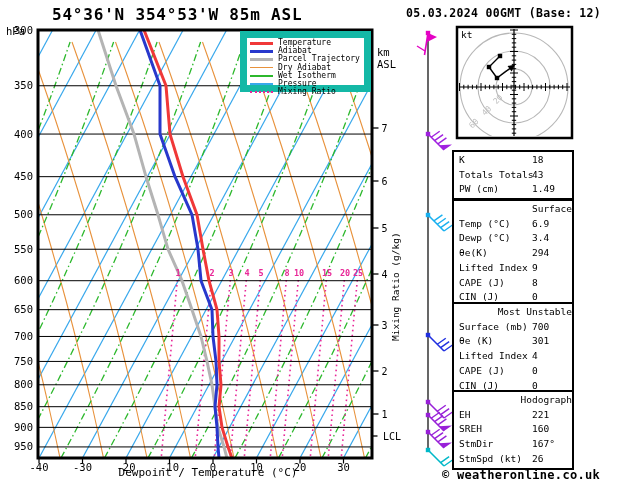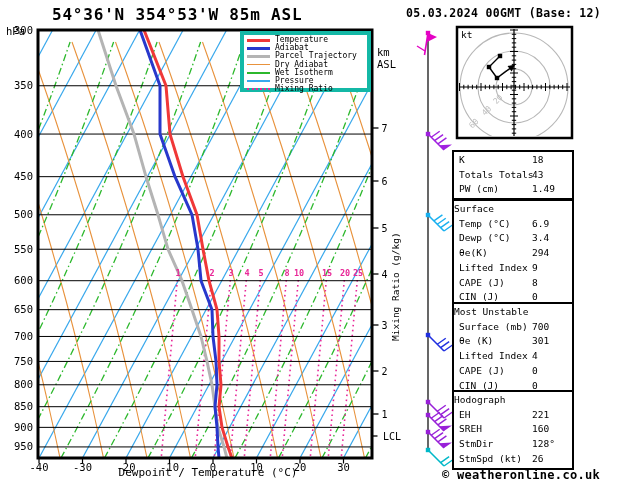--- a/index.html
+++ b/index.html
@@ -6,28 +6,28 @@
   .page{position:relative;width:629px;height:486px;background:#fff;overflow:hidden;
         font-family:"DejaVu Sans Mono",monospace;color:#000;}
   .page svg{position:absolute;left:0;top:0;font-family:"DejaVu Sans Mono",monospace;}
   .abs{position:absolute;}
   .hpa{left:6px;top:4px;font-size:10.5px;margin-top:21px;}
   .title{left:52px;top:5px;font-size:16px;font-weight:bold;letter-spacing:0.8px;}
   .kmasl{left:377px;top:2px;font-size:10.5px;line-height:12px;white-space:pre;margin-top:44px;}
   .datetime{left:406px;top:6px;font-size:11.5px;font-weight:bold;letter-spacing:0.3px;}
   .xaxis-label{left:88px;top:466px;width:240px;text-align:center;font-size:11px;}
   .footer{left:442px;top:468px;font-size:12px;font-weight:bold;letter-spacing:0.3px;}
-  .legend{left:240px;top:31px;width:131px;height:61px;border:4px solid #14b8a6;background:#fff;
+  .legend{left:240px;top:31px;width:131px;height:61px;border:7px solid #14b8a6;background:#fff;
           box-sizing:border-box;padding:1px 0 0 0;}
   .lrow{display:flex;align-items:center;height:8.2px;}
   .lswatch{width:23px;margin:0 5px 0 3px;flex:0 0 23px;}
   .llabel{font-size:8px;line-height:8px;white-space:nowrap;}
   .pbox{position:absolute;left:452px;width:122px;border:2px solid #000;background:#fff;
         box-sizing:border-box;font-size:9.5px;padding:1px 0;}
-  .phead{text-align:left;line-height:14.7px;}
+  .phead{text-align:right;line-height:14.7px;}
   .prow{display:flex;line-height:14.7px;padding-left:5px;}
   .plabel{width:73px;flex:0 0 73px;white-space:nowrap;}
   .pval{flex:1;white-space:nowrap;}
 </style>
 </head>
 <body>
 
 <div class="page">
 
   <svg id="main-svg" width="629" height="486" viewBox="0 0 629 486">
@@ -411,21 +411,21 @@
   <div class="prow">
         <span class="plabel">EH</span>
         <span class="pval">221</span>
       </div>
       <div class="prow">
         <span class="plabel">SREH</span>
         <span class="pval">160</span>
       </div>
       <div class="prow">
         <span class="plabel">StmDir</span>
-        <span class="pval">128°</span>
+        <span class="pval">167°</span>
       </div>
       <div class="prow">
         <span class="plabel">StmSpd (kt)</span>
         <span class="pval">26</span>
       </div>
     </div>
 
   <div class="abs footer">© weatheronline.co.uk</div>
   <div class="abs xaxis-label">Dewpoint / Temperature (°C)</div>
 </div>

